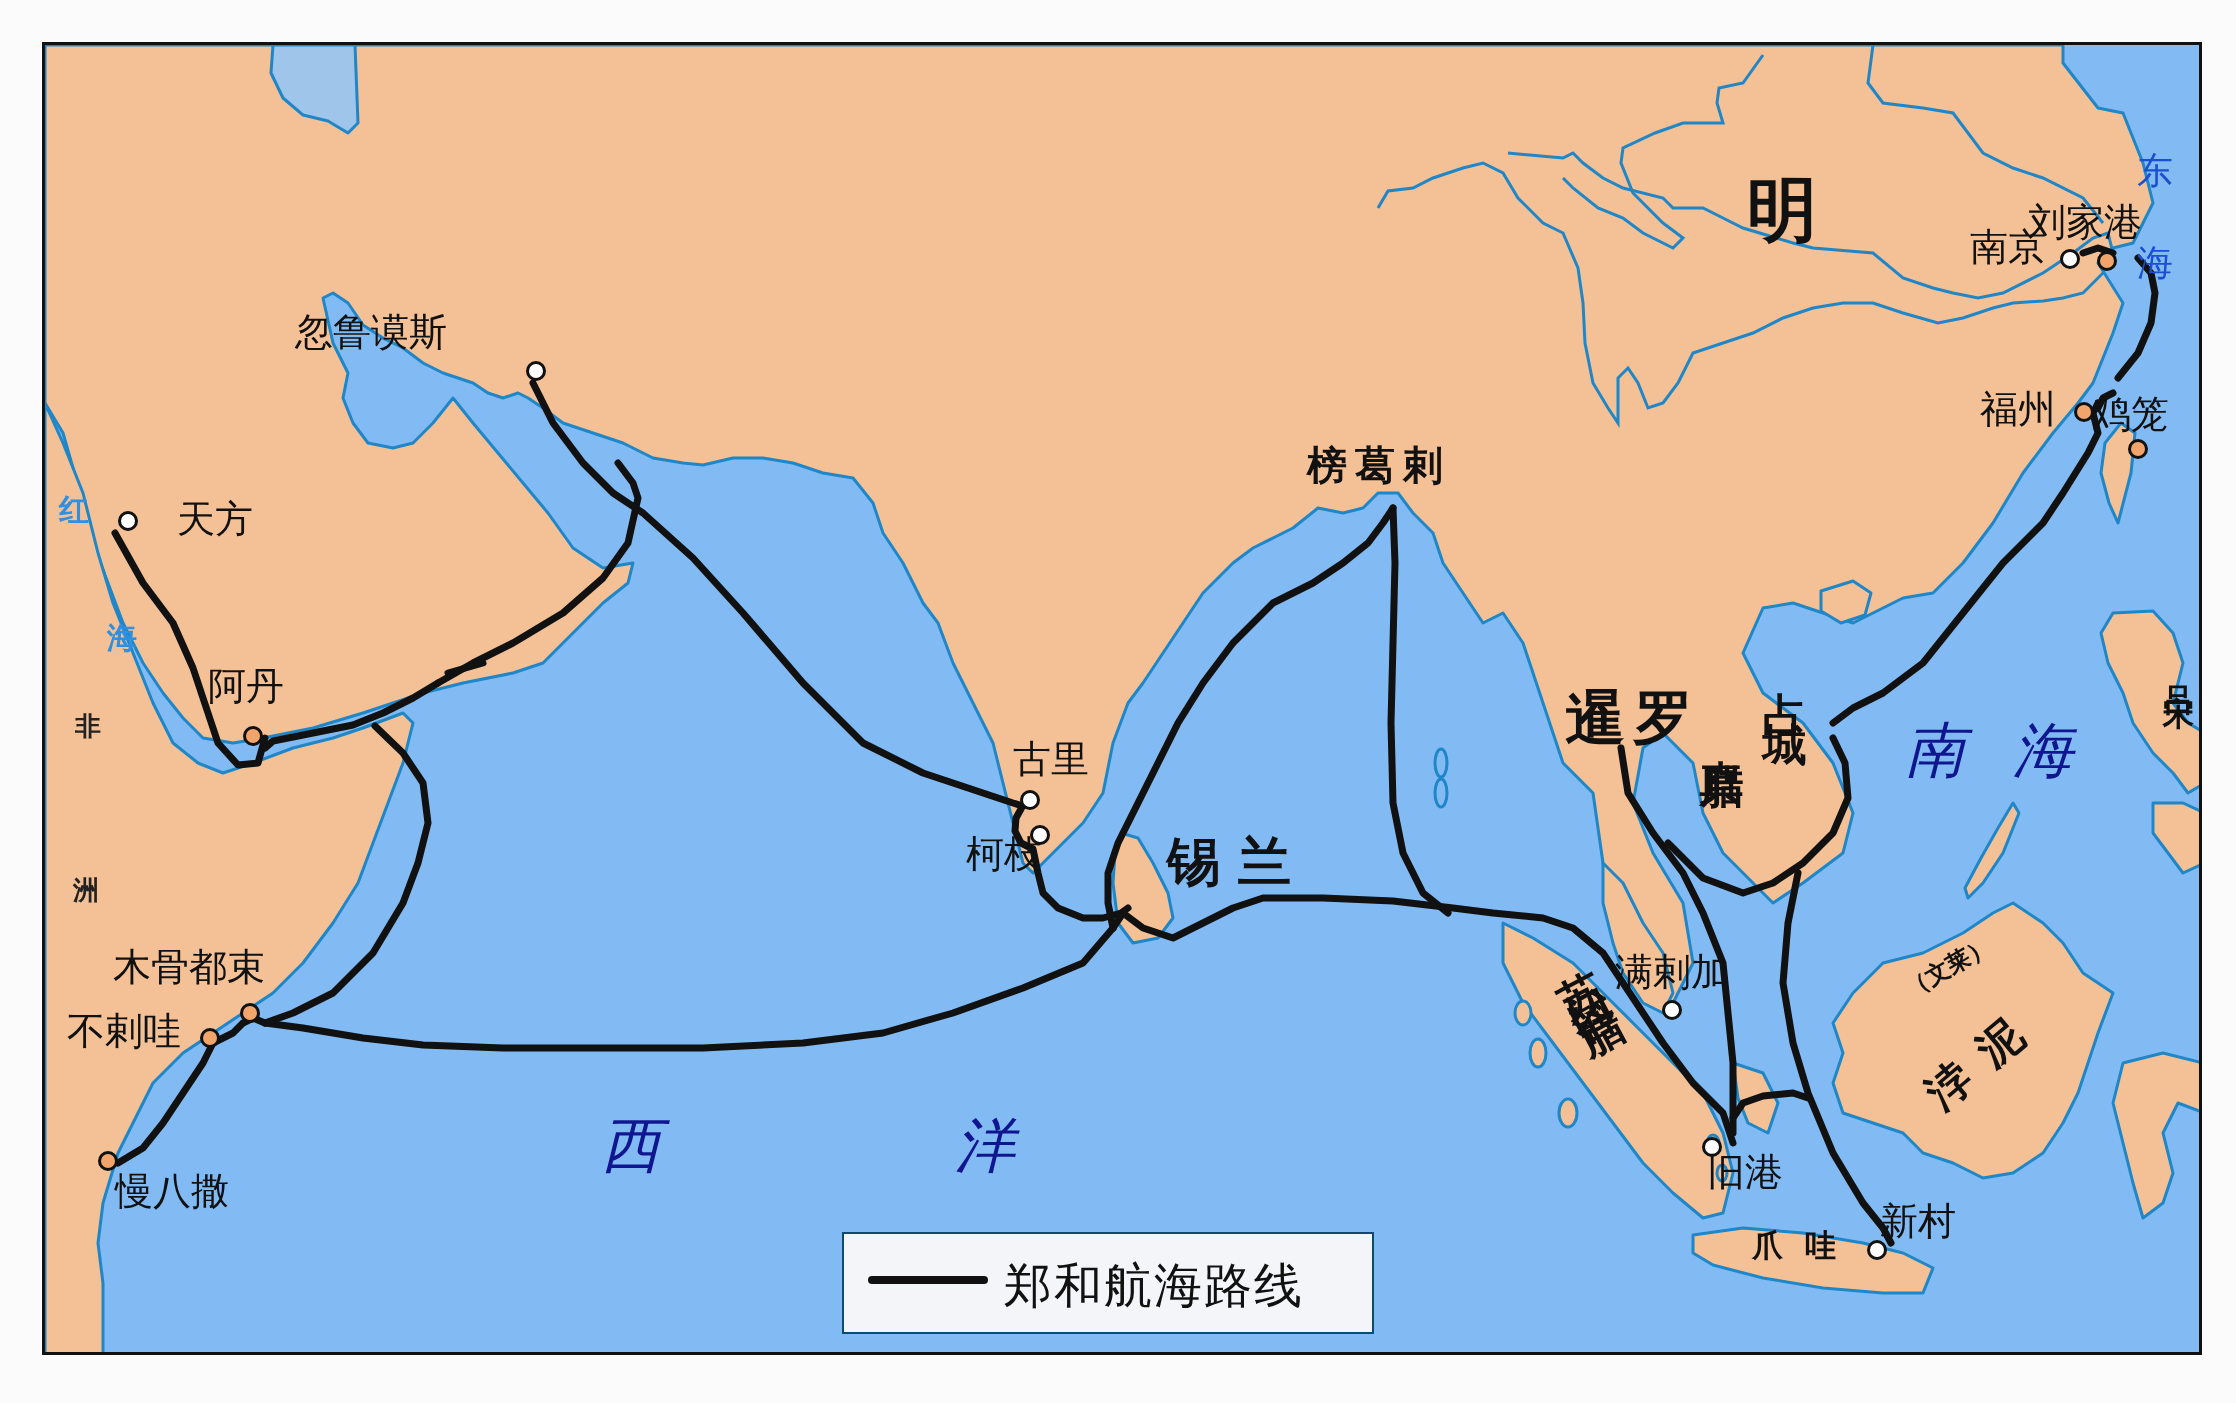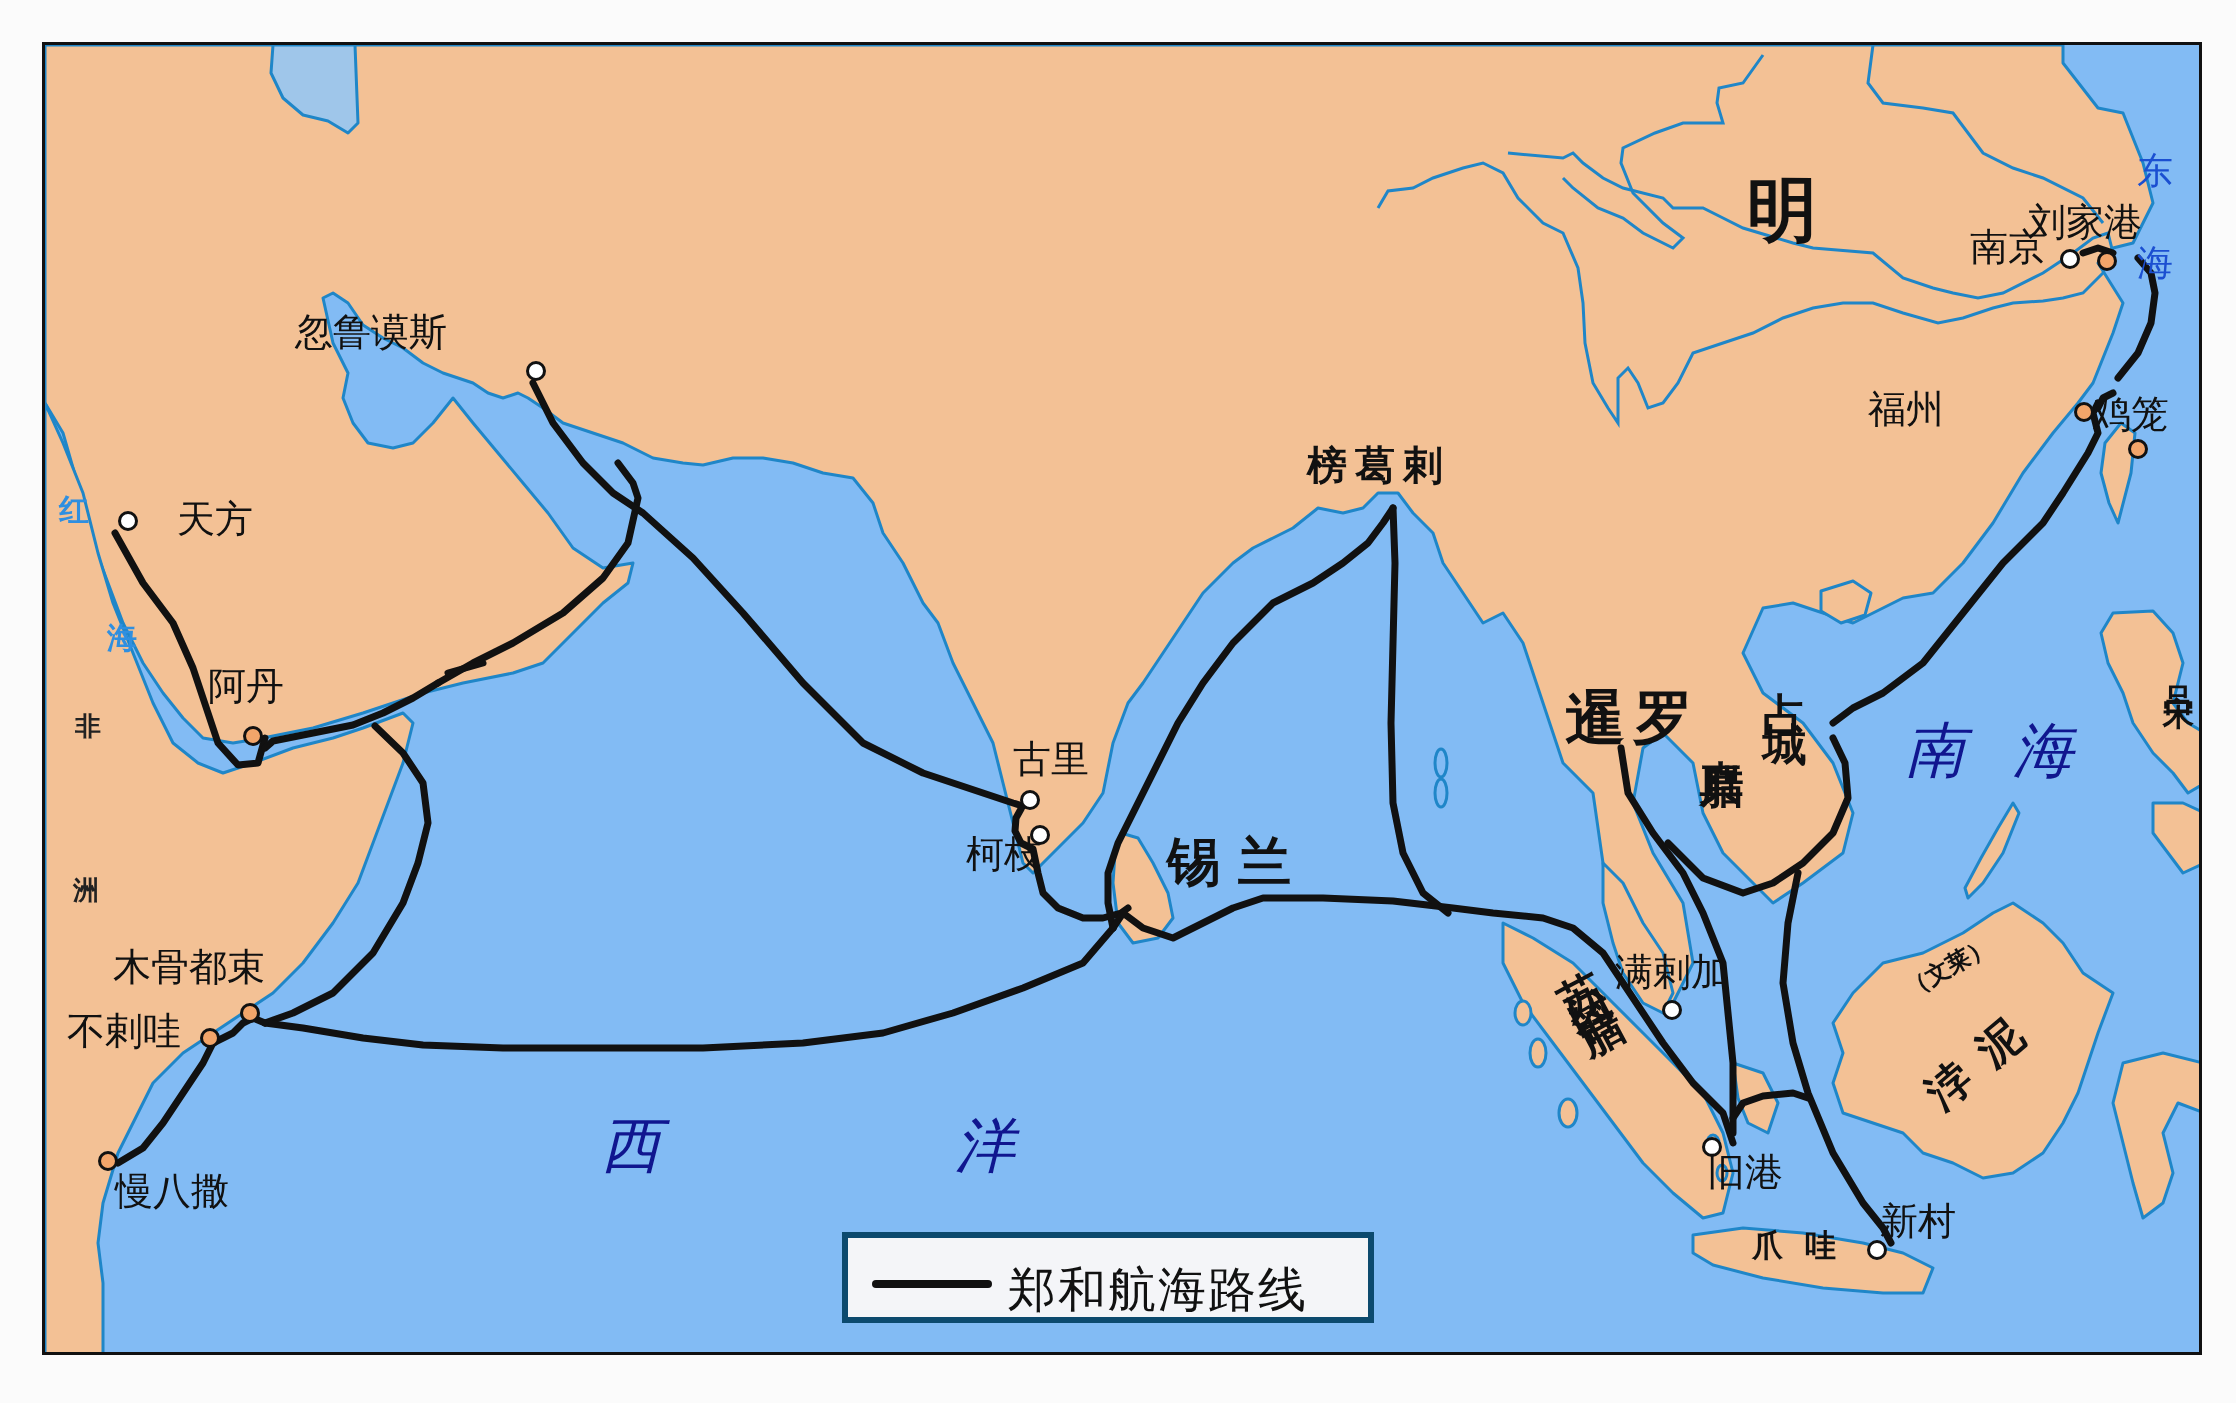--- a/index.html
+++ b/index.html
@@ -13,22 +13,22 @@
     .region { font-size: 40px; font-weight: bold; font-family: "DejaVu Serif", serif; letter-spacing: 8px; }
     .region-v { writing-mode: vertical-rl; }
     .sea { color: #10168f; font-family: "DejaVu Serif", serif; font-size: 60px; font-style: italic; }
     .sea-small { color: #1b4fd1; font-size: 36px; font-family: "DejaVu Serif", serif; }
     .sea-red { color: #2f8fe0; font-size: 30px; font-family: "DejaVu Serif", serif; font-weight: bold; }
     .continent { font-size: 26px; color: #222; font-weight: bold; font-family: "DejaVu Serif", serif; }
     .ming { font-size: 70px; font-weight: bold; font-family: "DejaVu Serif", serif; }
     .dot { position: absolute; width: 14px; height: 14px; border: 3px solid #111; border-radius: 50%;
            background: #fff; box-sizing: content-box; }
     .dot.orange { background: #f2a56a; }
-    #legend { position: absolute; left: 839px; top: 1229px; width: 532px; height: 91px;
-              background: #f4f5f8; border: 6px solid #0c4a6e; box-sizing: border-box; }
+    #legend { position: absolute; left: 839px; top: 1229px; width: 532px; height: 102px;
+              background: #f4f5f8; border: 2px solid #0c4a6e; box-sizing: border-box; }
     #legend-line { position: absolute; left: 24px; top: 42px; width: 120px; height: 8px; background: #111; border-radius: 4px; }
     #legend-text { position: absolute; left: 160px; top: 20px; font-size: 48px; color: #111; letter-spacing: 2px; }
   </style>
 </head>
 <body>
 
 <div id="map-frame">
   <svg id="map-svg" width="2160" height="1313" viewBox="42 42 2160 1313" xmlns="http://www.w3.org/2000/svg">
 
     <rect x="42" y="42" width="2160" height="1313" fill="#82bbf4"></rect>
@@ -155,21 +155,21 @@
   <span class="lbl place" style="left:250px;top:268px;">忽鲁谟斯</span>
   <span class="lbl place" style="left:104px;top:455px;margin-left:28px;">天方</span>
   <span class="lbl place" style="left:163px;top:622px;">阿丹</span>
   <span class="lbl place" style="left:68px;top:903px;">木骨都束</span>
   <span class="lbl place" style="left:22px;top:967px;">不剌哇</span>
   <span class="lbl place" style="left:70px;top:1127px;">慢八撒</span>
   <span class="lbl place" style="left:968px;top:695px;">古里</span>
   <span class="lbl place" style="left:892px;top:790px;margin-left:29px;">柯枝</span>
   <span class="lbl place" style="left:1925px;top:183px;">南京</span>
   <span class="lbl place" style="left:1983px;top:158px;">刘家港</span>
-  <span class="lbl place" style="left:1823px;top:345px;">福州</span>
+  <span class="lbl place" style="left:1935px;top:345px;">福州</span>
   <span class="lbl place" style="left:2048px;top:350px;">鸡笼</span>
   <span class="lbl place" style="left:1570px;top:908px;">满剌加</span>
   <span class="lbl place" style="left:1662px;top:1108px;">旧港</span>
   <span class="lbl place" style="left:1835px;top:1157px;">新村</span>
 
   <span class="lbl ming" style="left:1702px;top:130px;">明</span>
   <span class="lbl region" style="left:1262px;top:400px;">榜葛剌</span>
   <span class="lbl region" style="left:1122px;top:790px;font-size:53px;letter-spacing:18px;">锡兰</span>
   <span class="lbl region" style="left:1520px;top:642px;font-size:60px;">暹罗</span>
   <span class="lbl region region-v" style="left:1718px;top:612px;font-size:44px;letter-spacing:30px;height:200px;">占城</span>

